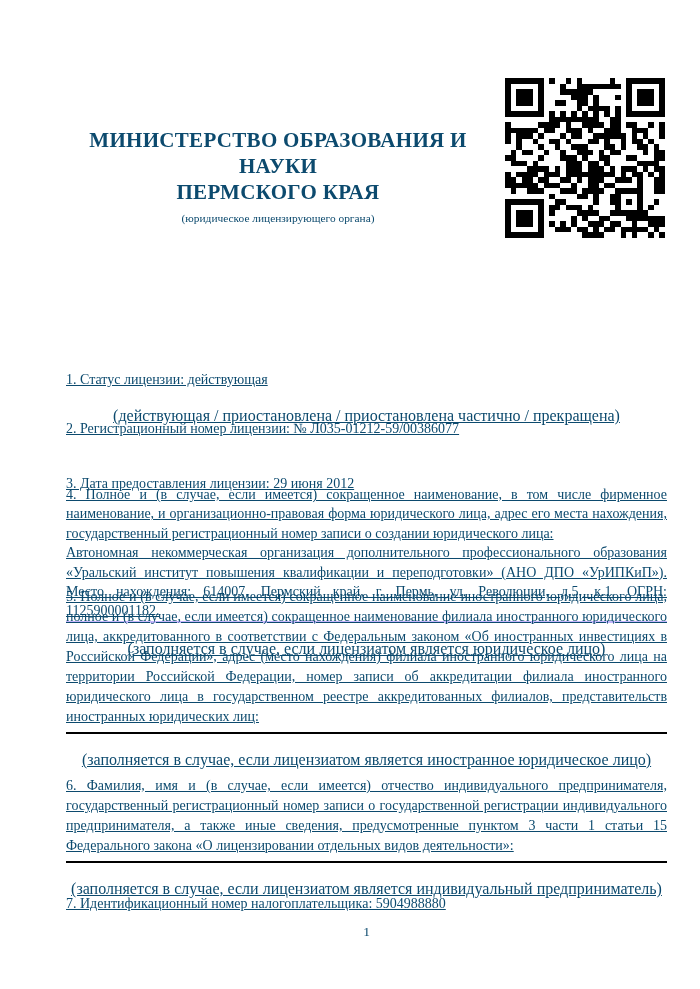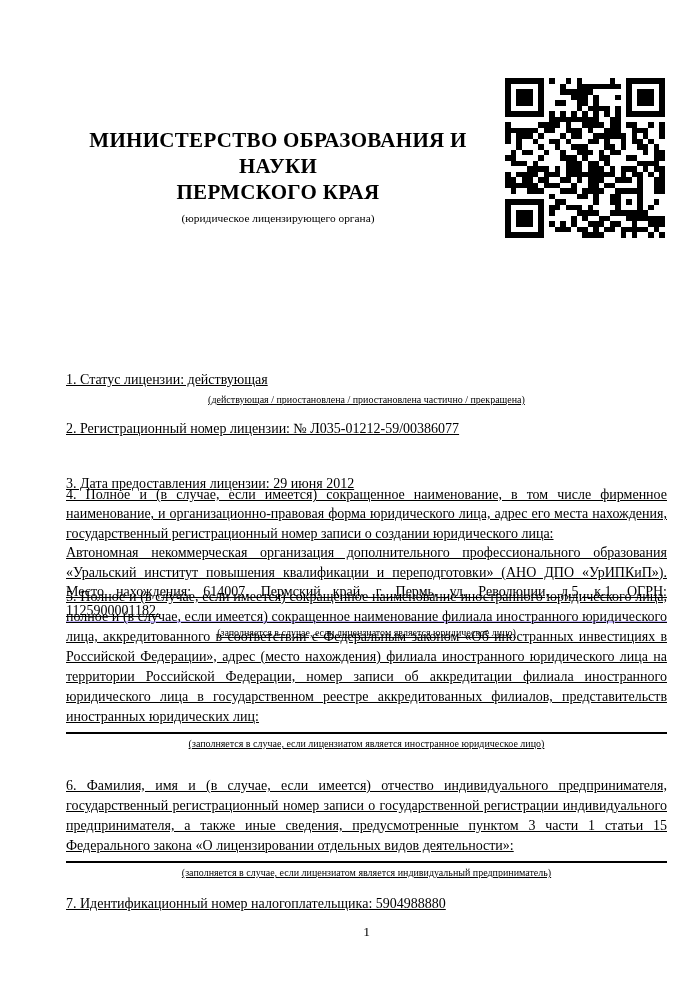--- a/index.html
+++ b/index.html
@@ -1,21 +1,21 @@
 <!DOCTYPE html>
 <html lang="ru"><head>
 <meta charset="utf-8">
 <style>
   html,body { margin:0; padding:0; background:#ffffff; }
   .page {
     position:relative;
     width:700px;
     height:969px;
     background:#ffffff;
-    color:#000000;
+    color:#0c4a6e;
     font-family:"Liberation Serif", serif;
     overflow:hidden;
   }
   .qr {
     position:absolute;
     left:505px; top:78px;
     width:160px; height:160px;
   }
   .qr svg { display:block; width:100%; height:100%; }
   .org {
@@ -47,24 +47,24 @@
     position:absolute;
     left:66px;
     width:601px;
     font-size:14px;
     line-height:20px;
     text-decoration:underline;
   }
   .just { text-align:justify; }
   .item4-text { line-height:19.4px; }
   .caption {
-    font-size:10px;
+    font-size:16px;
     line-height:15px;
     text-align:center;
-    margin-top:2px;
+    margin-top:18px;
   }
   .underlined { border-bottom:2px solid #c4b5fd; padding-bottom:0px; }
   .blank-line { height:5px; border-bottom:2px solid #000; }
   .page-number {
     position:absolute;
     left:66px; top:923px;
     width:601px;
     text-align:center;
     font-size:13.5px;
     line-height:18px;

